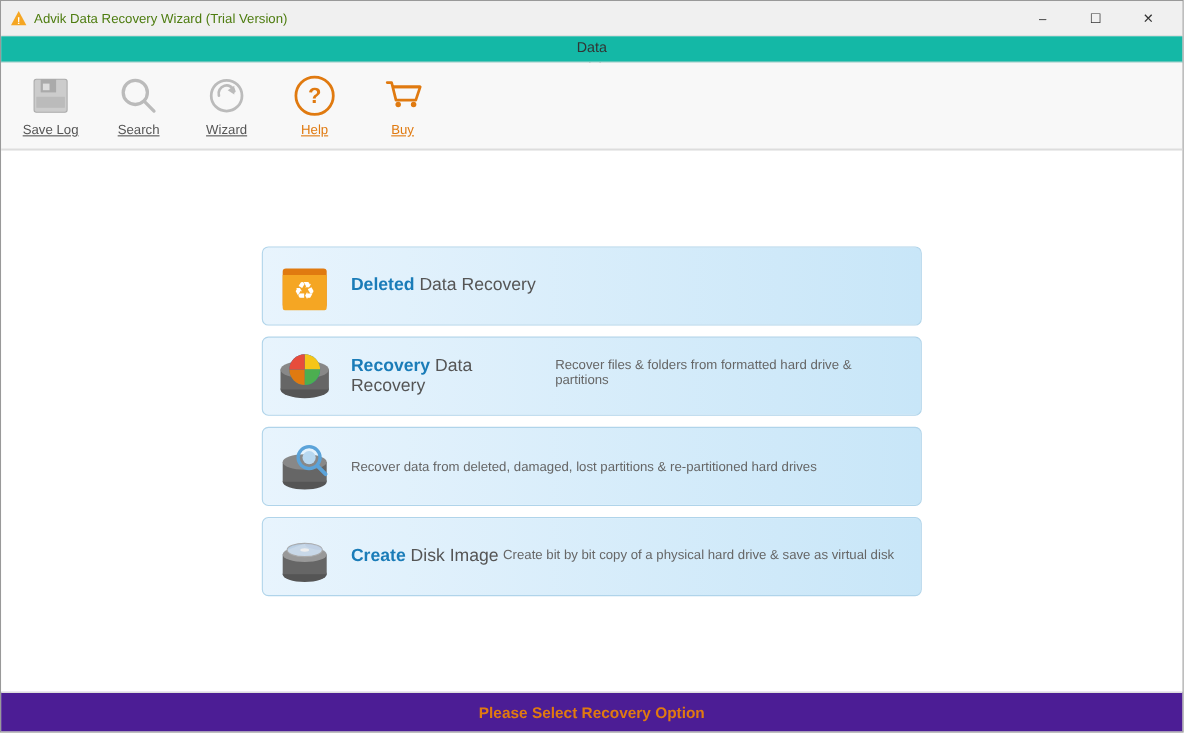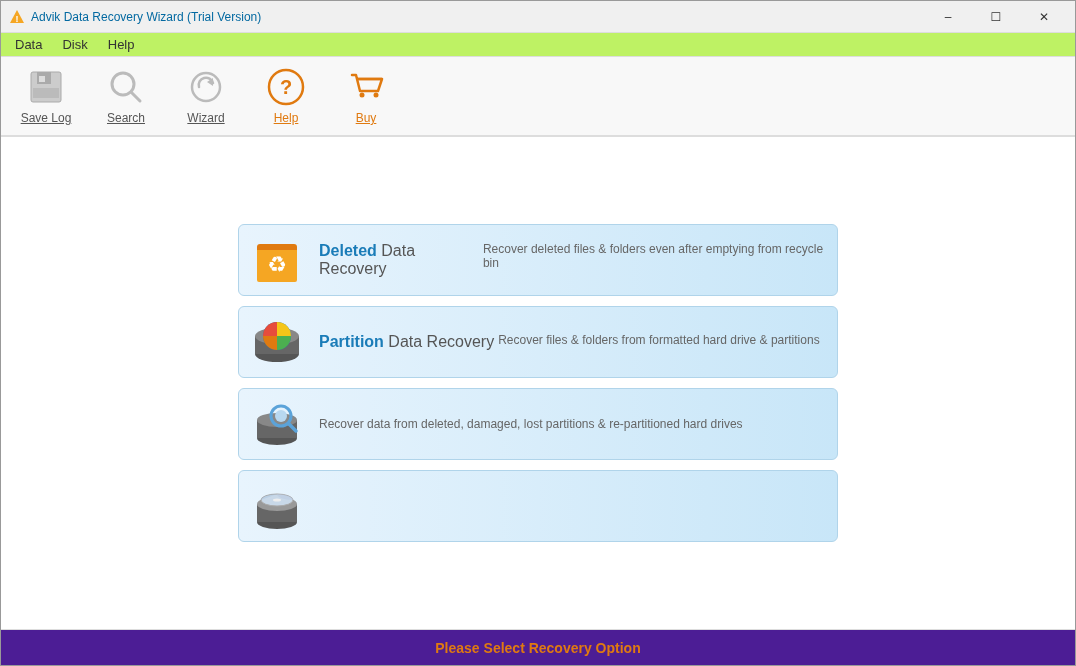--- a/index.html
+++ b/index.html
@@ -28,21 +28,21 @@
       width: 16px;
       height: 16px;
       margin-right: 6px;
       display: flex;
       align-items: center;
       justify-content: center;
     }
     #title-text {
       flex: 1;
       font-size: 12px;
-      color: #0369a1;
+      color: #4d7c0f;
     }
     #window-controls {
       display: flex;
       gap: 2px;
     }
     .win-btn {
       width: 46px;
       height: 26px;
       display: flex;
       align-items: center;
@@ -50,26 +50,27 @@
       font-size: 12px;
       cursor: pointer;
       color: #333;
       background: transparent;
       border: none;
       outline: none;
     }
 
     
     #menu-bar {
-      background: #bef264;
+      background: #14b8a6;
       height: 24px;
       display: flex;
       align-items: center;
       padding: 0 4px;
       border-bottom: 1px solid #ddd;
+      flex-direction: column;
     }
     .menu-item {
       padding: 2px 10px;
       font-size: 13px;
       color: #333;
       cursor: pointer;
     }
 
     
     #toolbar {
@@ -269,42 +270,41 @@
         <path d="M4 16 L44 16 L44 46 Q44 48 42 48 L6 48 Q4 48 4 46 Z" fill="#f5a623"></path>
 
         <text x="24" y="38" text-anchor="middle" font-size="22" fill="white">♻</text>
       </svg>
     </div>
     <div class="card-text">
       <div class="card-title">
         <span class="highlight">Deleted</span>
         <span> Data Recovery</span>
       </div>
-      <div class="card-desc">Recover deleted files &amp; folders even after emptying from recycle bin</div>
     </div>
   </div>
 
   <div class="recovery-card">
     <div class="card-icon">
       <svg width="50" height="52" viewBox="0 0 50 52">
 
         <ellipse cx="25" cy="38" rx="22" ry="8" fill="#555"></ellipse>
         <rect x="3" y="20" width="44" height="18" fill="#666"></rect>
         <ellipse cx="25" cy="20" rx="22" ry="8" fill="#888"></ellipse>
 
         <circle cx="25" cy="20" r="14" fill="#1a7cb8"></circle>
         <path d="M25 20 L25 6 A14 14 0 0 1 39 20 Z" fill="#f5c518"></path>
         <path d="M25 20 L39 20 A14 14 0 0 1 25 34 Z" fill="#4caf50"></path>
         <path d="M25 20 L25 34 A14 14 0 0 1 11 20 Z" fill="#e07a10"></path>
         <path d="M25 20 L11 20 A14 14 0 0 1 25 6 Z" fill="#e74c3c"></path>
       </svg>
     </div>
     <div class="card-text">
       <div class="card-title">
-        <span class="highlight">Partition</span>
+        <span class="highlight">Recovery</span>
         <span> Data Recovery</span>
       </div>
       <div class="card-desc">Recover files &amp; folders from formatted hard drive &amp; partitions</div>
     </div>
   </div>
 
   <div class="recovery-card">
     <div class="card-icon">
       <svg width="52" height="52" viewBox="0 0 52 52">
 
@@ -331,19 +331,26 @@
         <ellipse cx="26" cy="24" rx="20" ry="7" fill="#999"></ellipse>
 
         <ellipse cx="26" cy="20" rx="16" ry="6" fill="#c8d8e8"></ellipse>
         <ellipse cx="26" cy="20" rx="16" ry="6" fill="none" stroke="#aaa" stroke-width="1"></ellipse>
         <ellipse cx="26" cy="20" rx="4" ry="1.5" fill="#eee"></ellipse>
 
         <path d="M26 14 A16 6 0 0 1 42 20 A16 6 0 0 1 26 14" fill="#b8c8e0" opacity="0.5"></path>
         <path d="M10 20 A16 6 0 0 1 26 14" fill="#9cb8d8" opacity="0.3"></path>
       </svg>
     </div>
+    <div class="card-text">
+      <div class="card-title">
+        <span class="highlight">Create</span>
+        <span> Disk Image</span>
+      </div>
+      <div class="card-desc">Create bit by bit copy of a physical hard drive &amp; save as virtual disk</div>
+    </div>
   </div>
 
 </div>
 
 <div id="status-bar">
   <span id="status-text">Please Select Recovery Option</span>
 </div>
 
 </body></html>

